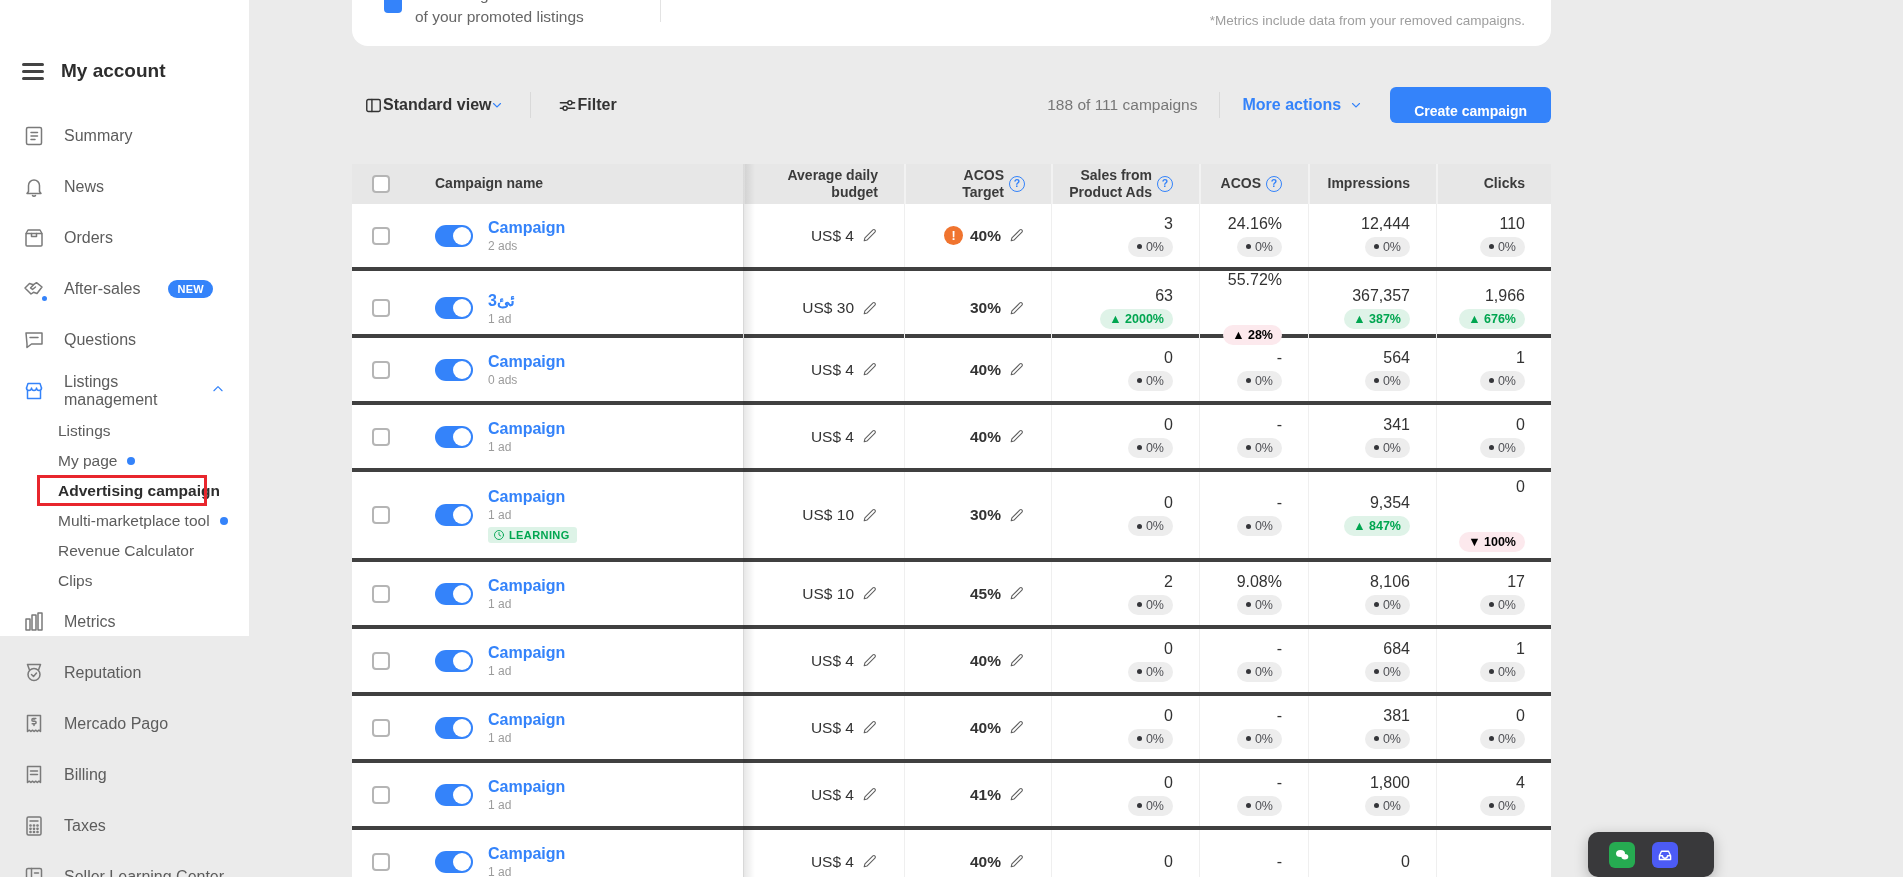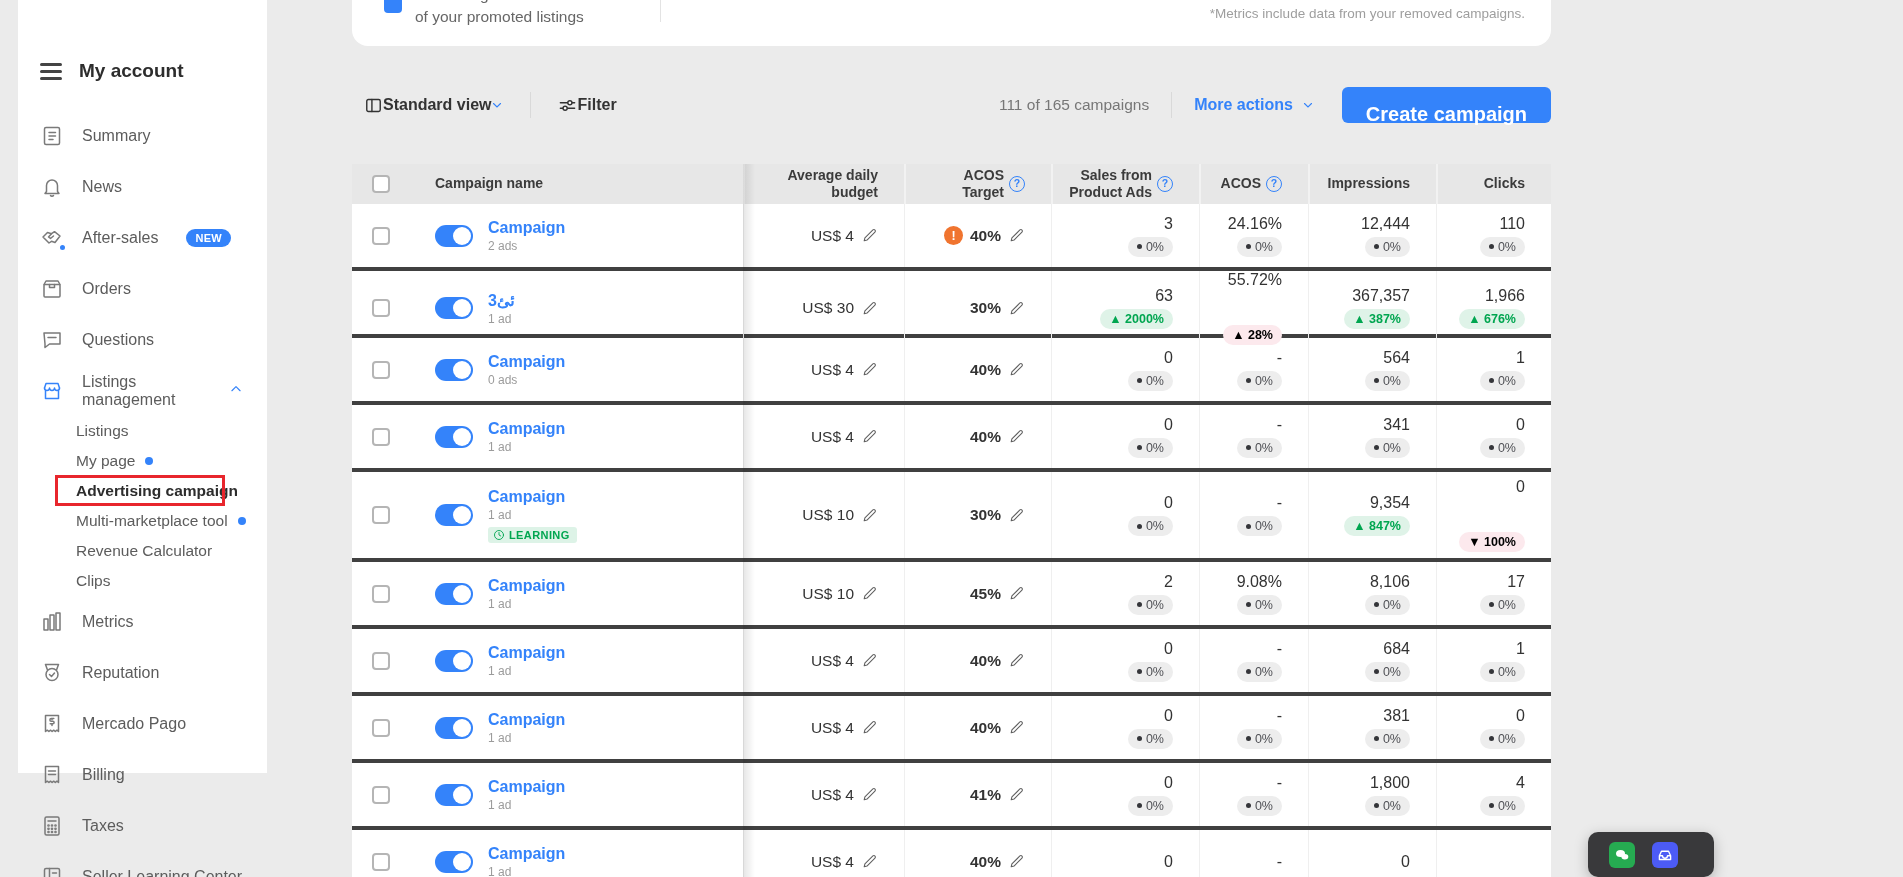--- a/index.html
+++ b/index.html
@@ -1,20 +1,20 @@
 <!DOCTYPE html>
 <html><head>
 <meta charset="utf-8">
 <style>
   * { box-sizing: border-box; margin: 0; padding: 0; }
   html,body { width:1903px; height:877px; overflow:hidden; background:#ebebeb;
     font-family:"Liberation Sans", sans-serif; color:#333; }
 
   
-  .sidebar { position:absolute; left:0; top:0; width:249px; height:773px; background:#fff; z-index:6;margin-left:18px; }
+  .sidebar { position:absolute; left:0; top:0; width:249px; height:636px; background:#fff; z-index:6; }
   .sb-head { display:flex; align-items:center; gap:17px; padding:60px 0 0 22px; }
   .burger { width:22px; display:flex; flex-direction:column; gap:4px; cursor:pointer; }
   .burger i { display:block; height:3px; background:#444; border-radius:2px; }
   .sb-title { font-size:19px; font-weight:700; color:#2d2d2d; }
   .sb-nav { margin-top:28px; }
   .sb-item { height:51px; display:flex; align-items:center; gap:18px; padding-left:22px;
     font-size:16px; color:#5c5c5c; cursor:pointer; }
   .sb-item .icn { width:24px; height:24px; flex:none; position:relative; }
   .sb-item svg { width:24px; height:24px; stroke:#7a7a7a; fill:none; stroke-width:1.5;
     stroke-linecap:round; stroke-linejoin:round; }
@@ -34,33 +34,33 @@
     border:3px solid #e8262d; pointer-events:none; }
 
   
   .content { position:absolute; left:352px; top:0; width:1199px; }
 
   .topcard { position:relative; height:46px; background:#fff; border-radius:0 0 16px 16px; overflow:hidden; }
   .promo { position:absolute; left:32px; top:0; display:flex; gap:13px; }
   .promo-icn { width:18px; height:18px; background:#3483fa; border-radius:4px; margin-top:-5px; flex:none; }
   .promo-text { margin-top:-16px; font-size:15.5px; line-height:22px; color:#666; }
   .card-divider { position:absolute; left:308px; top:0; width:1px; height:22px; background:#e3e3e3; }
-  .footnote { position:absolute; right:26px; bottom:25px; font-size:13.5px; color:#9e9e9e; }
+  .footnote { position:absolute; right:26px; bottom:18px; font-size:13.5px; color:#9e9e9e; }
 
   .toolbar { margin-top:41px; height:36px; display:flex; align-items:center; }
   .tb-btn { display:flex; align-items:center; font-size:16px; font-weight:600; color:#333; cursor:pointer; }
   .tb-btn svg.glyph { width:19px; height:19px; stroke:#333; fill:none; stroke-width:1.8; stroke-linecap:round; }
   .chev-blue { width:12px; height:12px; stroke:#3483fa; fill:none; stroke-width:2.2; stroke-linecap:round; }
   .vdiv { width:1px; height:26px; background:#d9d9d9; margin:0 27px; }
   .tb-right { margin-left:auto; display:flex; align-items:center; }
   .count { font-size:15.5px; color:#777; }
   .vdiv2 { width:1px; height:26px; background:#d9d9d9; margin:0 22px; }
   .more-actions { display:flex; align-items:center; gap:9px; color:#3483fa; font-size:16px; font-weight:600; cursor:pointer; }
   .create-btn { margin-left:28px; height:36px; padding:16px 24px; background:#3483fa; color:#fff;
-    font-size:20px; font-weight:600; border:none; border-radius:6px; cursor:pointer; font-family:inherit; }
+    font-size:14px; font-weight:600; border:none; border-radius:6px; cursor:pointer; font-family:inherit; }
 
   
   .tablewrap { margin-top:41px; position:relative; }
   .grid-row { display:grid; grid-template-columns:57px 334px 161px 147px 148px 109px 128px 115px; }
   .thead { background:#e7e7e7; height:40px; align-items:center; }
   .hcell { height:100%; display:flex; align-items:center; justify-content:flex-end; padding-right:26px;
     font-size:14px; font-weight:600; color:#3b3b3b; line-height:1.25; border-left:2px solid #f2f2f2; }
   .hcell.first { border-left:none; justify-content:center; padding-right:0; }
   .hcell.name { border-left:none; justify-content:flex-start; padding-left:26px; }
   .hlabel { text-align:right; }
@@ -135,33 +135,33 @@
     </div>
     <div class="sb-item">
       <span class="icn"><svg viewBox="0 0 24 24">
             <path d="M6.5 16.5v-6a5.5 5.5 0 0111 0v6l1.5 2h-14z"></path>
             <path d="M10.5 20.5a1.8 1.8 0 003 0"></path>
           </svg></span>
       <span>News</span>
     </div>
     <div class="sb-item">
       <span class="icn"><svg viewBox="0 0 24 24">
+            <rect x="4" y="7.5" width="16" height="12.5" rx="1"></rect>
+            <path d="M4 7.5L6 4h12l2 3.5"></path>
+            <path d="M9.5 7.5v3h5v-3"></path>
+          </svg></span>
+      <span>Orders</span>
+    </div>
+    <div class="sb-item">
+      <span class="icn"><svg viewBox="0 0 24 24">
             <path d="M3 11l4.5-4.5 4 1.2 3-2L20 10l-5 6.5-3.5-1.2-2.5 1.7z"></path>
             <path d="M11.5 7.7L8.5 11l2 1.5 3-2.5"></path>
           </svg><span class="icn-dot"></span></span>
       <span>After-sales</span>
       <span class="badge-new">NEW</span>
-    </div>
-    <div class="sb-item">
-      <span class="icn"><svg viewBox="0 0 24 24">
-            <rect x="4" y="7.5" width="16" height="12.5" rx="1"></rect>
-            <path d="M4 7.5L6 4h12l2 3.5"></path>
-            <path d="M9.5 7.5v3h5v-3"></path>
-          </svg></span>
-      <span>Orders</span>
     </div>
     <div class="sb-item">
       <span class="icn"><svg viewBox="0 0 24 24">
             <path d="M4 5h16v11H9.5L5 19.5V16z"></path>
             <line x1="8" y1="9.5" x2="16" y2="9.5"></line>
           </svg></span>
       <span>Questions</span>
     </div>
     <div class="sb-item accent">
       <span class="icn"><svg viewBox="0 0 24 24">
@@ -284,21 +284,21 @@
     <div class="tb-btn">
       <svg class="glyph" viewBox="0 0 24 24">
           <line x1="3" y1="8.5" x2="21" y2="8.5"></line>
           <circle cx="15" cy="8.5" r="2.6" fill="#fff"></circle>
           <line x1="3" y1="15.5" x2="21" y2="15.5"></line>
           <circle cx="9" cy="15.5" r="2.6" fill="#fff"></circle>
         </svg>
       <span>Filter</span>
     </div>
     <div class="tb-right">
-      <span class="count">111 of 165 campaigns</span>
+      <span class="count">188 of 111 campaigns</span>
       <span class="vdiv2"></span>
       <div class="more-actions">
         <span>More actions</span>
         <svg class="chev-blue" viewBox="0 0 24 24">
             <polyline points="5,9 12,16 19,9"></polyline>
           </svg>
       </div>
       <button class="create-btn">Create campaign</button>
     </div>
   </div>

